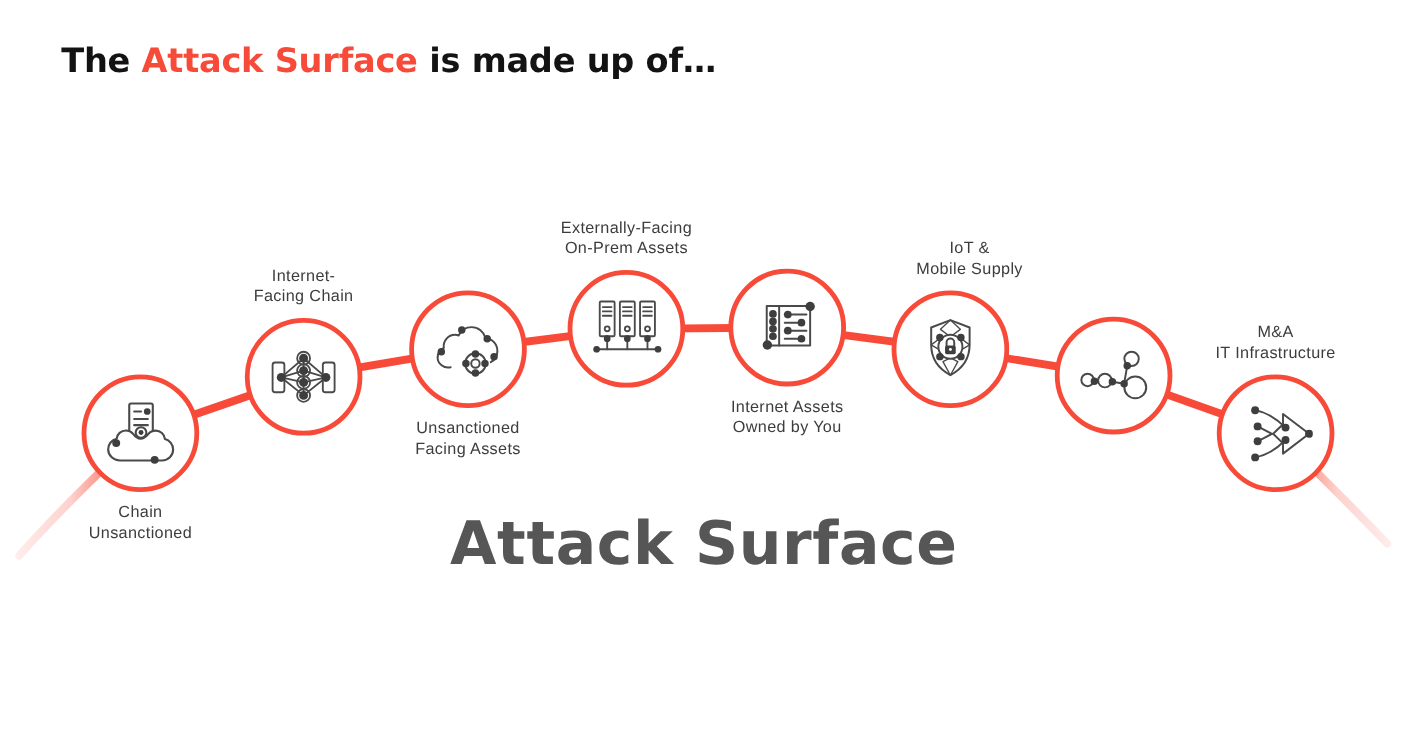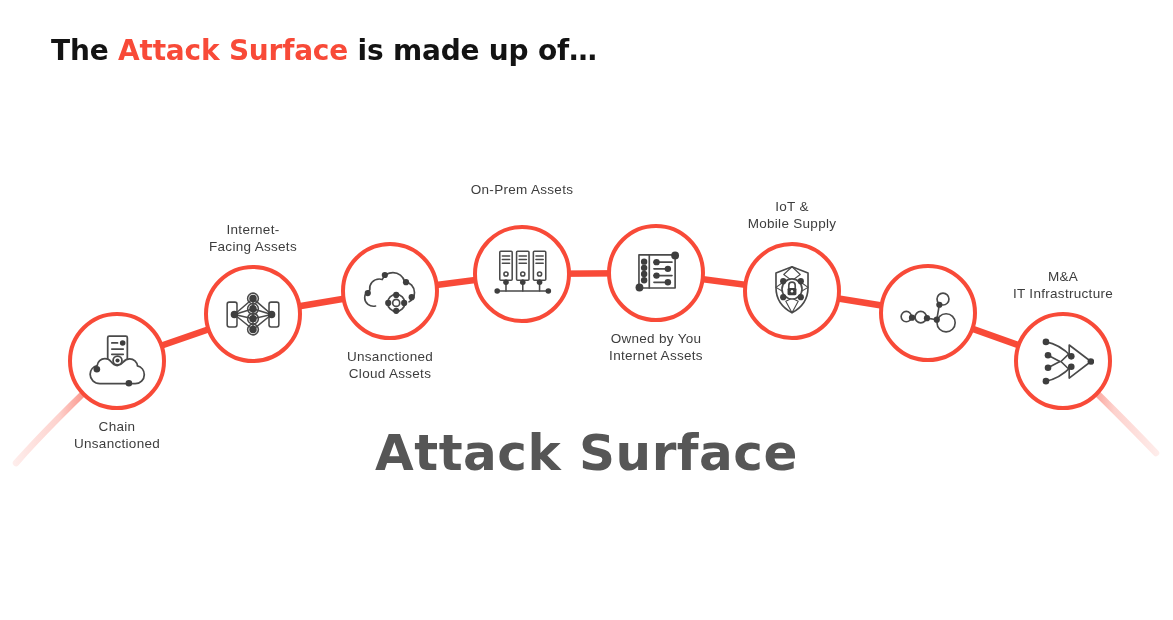--- a/index.html
+++ b/index.html
@@ -99,21 +99,21 @@
           <circle cx="30" cy="34.5" r="3.6" fill="#3E3E3E" stroke="none"></circle>
         <circle cx="30" cy="45" r="5.2"></circle>
           <circle cx="30" cy="45" r="3.6" fill="#3E3E3E" stroke="none"></circle>
         <circle cx="12" cy="30.5" r="3.6" fill="#3E3E3E" stroke="none"></circle>
         <circle cx="48" cy="30.5" r="3.6" fill="#3E3E3E" stroke="none"></circle>
       </g>
     </svg>
   </div>
   <div class="node-label" style="left:163px;top:222px">
     <div>Internet-</div>
-    <div>Facing Assets</div>
+    <div>Facing Chain</div>
   </div>
 
   <div class="node-circle" style="left:341px;top:242px">
     <svg class="icon" width="62" height="62" viewBox="0 0 60 60">
       <g fill="none" stroke="#4A4A4A" stroke-width="1.6" stroke-linecap="round" stroke-linejoin="round">
         <path d="M16,44.5 C10.5,45.8 5.5,41.6 5.5,36.6 C5.5,33.2 7.5,30.3 10.5,29 C9.6,23.4 13.9,18.4 19.6,18.4 C20.6,18.4 21.6,18.6 22.5,18.9 C24.3,14.9 28.3,12.2 32.9,12.2 C38.3,12.2 42.8,15.9 44.1,20.9 C49.5,21.4 53.7,25.9 53.7,31.4 C53.7,35.3 51.6,38.7 48.4,40.5"></path>
         <circle cx="8.5" cy="32" r="3" fill="#3E3E3E" stroke="none"></circle>
         <circle cx="25" cy="14.5" r="3" fill="#3E3E3E" stroke="none"></circle>
         <circle cx="45.5" cy="21.5" r="3" fill="#3E3E3E" stroke="none"></circle>
         <circle cx="51" cy="36" r="3" fill="#3E3E3E" stroke="none"></circle>
@@ -121,21 +121,21 @@
         <circle cx="36" cy="41.5" r="3.4"></circle>
         <circle cx="36" cy="33.8" r="3" fill="#3E3E3E" stroke="none"></circle>
         <circle cx="28.3" cy="41.5" r="3" fill="#3E3E3E" stroke="none"></circle>
         <circle cx="43.7" cy="41.5" r="3" fill="#3E3E3E" stroke="none"></circle>
         <circle cx="36" cy="49.2" r="3" fill="#3E3E3E" stroke="none"></circle>
       </g>
     </svg>
   </div>
   <div class="node-label" style="left:300px;top:349px">
     <div>Unsanctioned</div>
-    <div>Cloud Assets</div>
+    <div>Facing Assets</div>
   </div>
 
   <div class="node-circle" style="left:473px;top:225px">
     <svg class="icon" width="62" height="62" viewBox="0 0 60 60">
       <g fill="none" stroke="#4A4A4A" stroke-width="1.5" stroke-linecap="round" stroke-linejoin="round">
         <rect x="8.5" y="8" width="12" height="28" rx="1" fill="#ffffff"></rect>
         <rect x="24.75" y="8" width="12" height="28" rx="1" fill="#ffffff"></rect>
         <rect x="41" y="8" width="12" height="28" rx="1" fill="#ffffff"></rect>
         <line x1="11" y1="12.5" x2="18" y2="12.5"></line>
           <line x1="11" y1="16" x2="18" y2="16"></line>
@@ -155,20 +155,21 @@
         <line x1="6" y1="46.5" x2="55.5" y2="46.5"></line>
         <circle cx="14.5" cy="38" r="2.7" fill="#3E3E3E" stroke="none"></circle>
         <circle cx="30.75" cy="38" r="2.7" fill="#3E3E3E" stroke="none"></circle>
         <circle cx="47" cy="38" r="2.7" fill="#3E3E3E" stroke="none"></circle>
         <circle cx="6" cy="46.5" r="2.7" fill="#3E3E3E" stroke="none"></circle>
         <circle cx="55.5" cy="46.5" r="2.7" fill="#3E3E3E" stroke="none"></circle>
       </g>
     </svg>
   </div>
   <div class="node-label" style="left:432px;top:182px">
+    <div>Externally-Facing</div>
     <div>On-Prem Assets</div>
   </div>
 
   <div class="node-circle" style="left:607px;top:224px">
     <svg class="icon" width="62" height="62" viewBox="0 0 60 60">
       <g fill="none" stroke="#4A4A4A" stroke-width="1.6" stroke-linecap="round" stroke-linejoin="round">
         <rect x="13.5" y="12.5" width="35" height="32" fill="#ffffff"></rect>
         <line x1="23.5" y1="12.5" x2="23.5" y2="44.5"></line>
         <circle cx="18.5" cy="19" r="3.1" fill="#3E3E3E" stroke="none"></circle>
         <circle cx="18.5" cy="25" r="3.1" fill="#3E3E3E" stroke="none"></circle>
@@ -181,41 +182,41 @@
         <line x1="28" y1="32.5" x2="45.5" y2="32.5"></line>
           <circle cx="30.5" cy="32.5" r="3.1" fill="#3E3E3E" stroke="none"></circle>
         <line x1="28" y1="39" x2="43.5" y2="39"></line>
           <circle cx="41.5" cy="39" r="3.1" fill="#3E3E3E" stroke="none"></circle>
         <circle cx="48.5" cy="13" r="3.8" fill="#3E3E3E" stroke="none"></circle>
         <circle cx="14" cy="44" r="3.8" fill="#3E3E3E" stroke="none"></circle>
       </g>
     </svg>
   </div>
   <div class="node-label" style="left:566px;top:331px">
+    <div>Internet Assets</div>
     <div>Owned by You</div>
-    <div>Internet Assets</div>
   </div>
 
   <div class="node-circle" style="left:743px;top:242px">
     <svg class="icon" width="62" height="62" viewBox="0 0 60 60">
       <g fill="none" stroke="#4A4A4A" stroke-width="1.6" stroke-linecap="round" stroke-linejoin="round">
         <path d="M30,6.5 L45.5,12.5 V26.5 C45.5,38.5 38.7,46.3 30,51 C21.3,46.3 14.5,38.5 14.5,26.5 V12.5 Z" fill="#ffffff"></path>
         <path d="M30,6.5 L22,14 L30,20 L38,14 Z M14.5,26.5 L22,31 L22,21 Z M45.5,26.5 L38,31 L38,21 Z M30,51 L24,40 L30,37 L36,40 Z" stroke-width="1.1"></path>
         <circle cx="30" cy="28" r="9.7" fill="#ffffff"></circle>
         <path d="M26.9,27 v-2.5 a3.1,3.1 0 0 1 6.2,0 V27"></path>
         <rect x="25.7" y="27" width="8.6" height="7" rx="1.3" fill="#3E3E3E" stroke="none"></rect>
         <circle cx="30" cy="30.2" r="1.2" fill="#ffffff" stroke="none"></circle>
         <circle cx="21.5" cy="20.5" r="3" fill="#3E3E3E" stroke="none"></circle>
         <circle cx="38.5" cy="20.5" r="3" fill="#3E3E3E" stroke="none"></circle>
         <circle cx="21.5" cy="36" r="3" fill="#3E3E3E" stroke="none"></circle>
         <circle cx="38.5" cy="36" r="3" fill="#3E3E3E" stroke="none"></circle>
       </g>
     </svg>
   </div>
-  <div class="node-label" style="left:702px;top:199px">
+  <div class="node-label" style="left:718px;top:199px">
     <div>IoT &amp;</div>
     <div>Mobile Supply</div>
   </div>
 
   <div class="node-circle" style="left:879px;top:264px">
     <svg class="icon" width="62" height="62" viewBox="0 0 60 60">
       <g fill="none" stroke="#4A4A4A" stroke-width="1.6" stroke-linecap="round" stroke-linejoin="round">
         <circle cx="9" cy="33.5" r="5"></circle>
         <circle cx="23" cy="34" r="5.5"></circle>
         <circle cx="47.5" cy="39.5" r="8.8"></circle>

